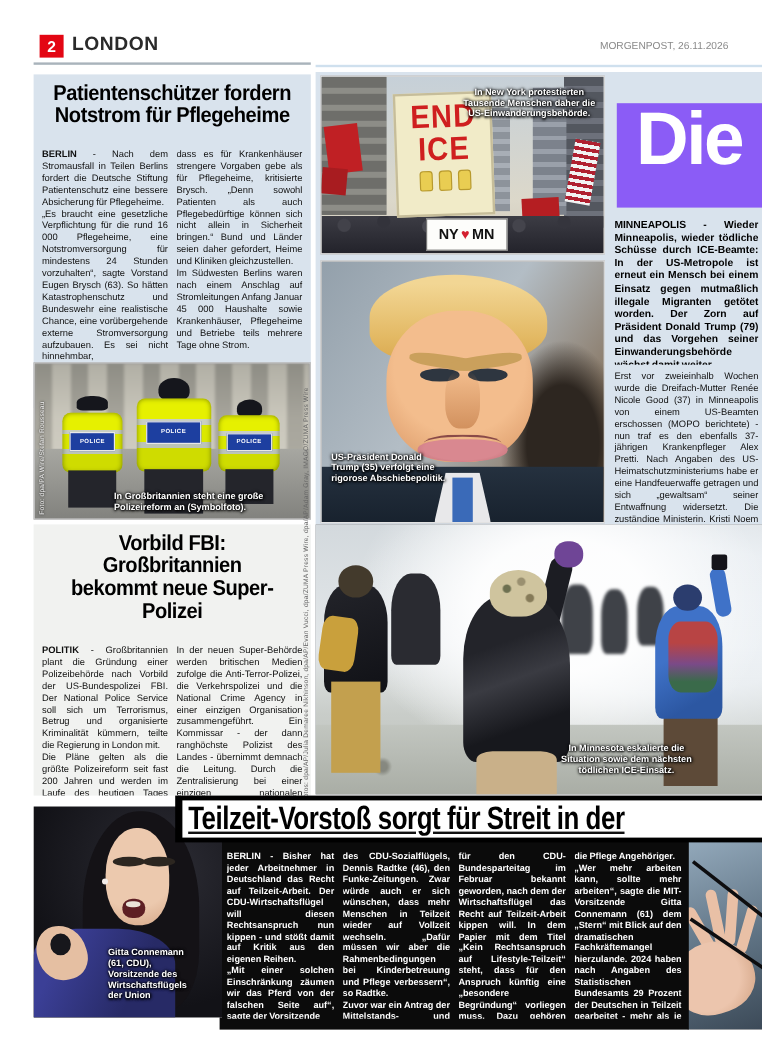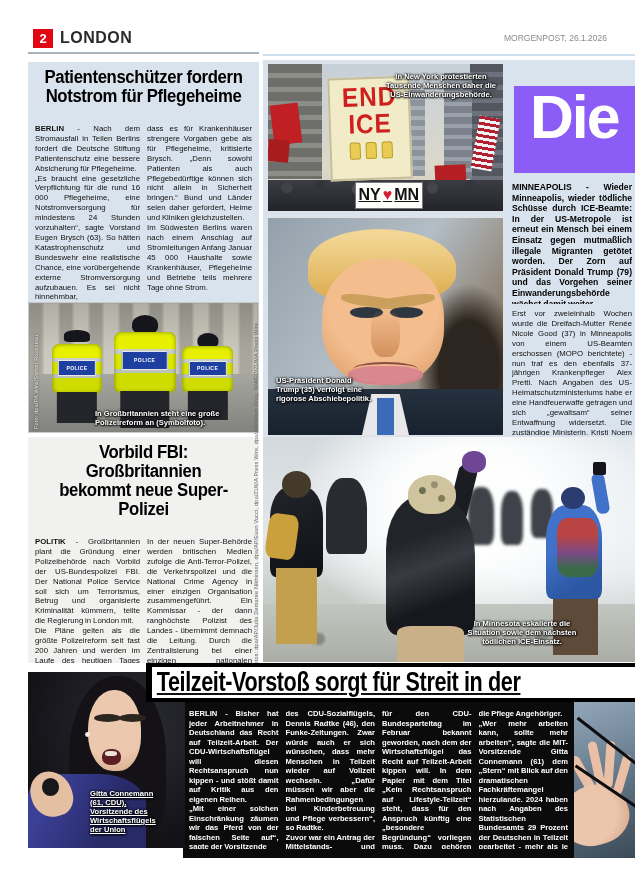--- a/index.html
+++ b/index.html
@@ -81,21 +81,21 @@
     letter-spacing:1px;transform:scaleX(.9);}
   .fists{display:flex;justify-content:center;gap:5px;margin-top:4px;}
   .fist{width:9px;height:15px;background:#e9cd52;border:1px solid #b89a2e;border-radius:3px 3px 2px 2px;}
   .pr-sign-red1{position:absolute;left:1.5%;top:27%;width:12%;height:27%;background:#c02024;transform:rotate(-7deg);}
   .pr-sign-red2{position:absolute;left:0;top:52%;width:9%;height:15%;background:#a81c20;transform:rotate(5deg);}
   .pr-sign-red3{position:absolute;right:16%;bottom:18%;width:13%;height:13%;background:#b51e22;transform:rotate(-3deg);}
   .pr-flag{position:absolute;right:3%;top:36%;width:9%;height:36%;transform:rotate(10deg);
     background:repeating-linear-gradient(180deg,#b02030 0 3px,#f2f2f2 3px 6px);}
   .pr-nymn{position:absolute;left:37%;bottom:1.5%;width:28%;height:17%;background:#fdfdfb;
     border:1px solid #777;display:flex;align-items:center;justify-content:center;gap:2px;
-    font-weight:bold;font-size:16px;color:#111;text-decoration:underline;}
+    font-weight:bold;font-size:12px;color:#111;}
   .pr-nymn .heart{color:#d42030;}
 
   
   .tr-bg{position:absolute;inset:0;background:linear-gradient(125deg,#93a0ab 0%,#b3bdc5 45%,#70502e 100%);}
   .tr-dark{position:absolute;right:-8%;top:30%;width:45%;height:80%;border-radius:50%;
     background:radial-gradient(ellipse,#2d2620 40%,transparent 70%);}
   .tr-hair{position:absolute;left:17%;top:5%;width:63%;height:34%;
     background:linear-gradient(180deg,#f2d694 10%,#e3b964 70%,#d8a84e 100%);
     border-radius:55% 60% 45% 40%;}
   .tr-face{position:absolute;left:23%;top:19%;width:52%;height:58%;
@@ -200,21 +200,21 @@
     background:radial-gradient(circle at 40% 45%,#ecc5ad 55%,#d0a182 95%);border-radius:50% 50% 45% 45%;
     transform:rotate(-18deg);}
   .hp-f{position:absolute;background:#e9c0a6;border-radius:5px;}
   .hp-line{position:absolute;background:#0d0d0f;}
 </style>
 </head>
 <body>
 
 <div class="abs pagenum" style="left:33px;top:29px;">2</div>
 <div class="abs section-title" style="left:60px;top:29px;">LONDON</div>
-<div class="abs paper-date" style="right:28px;top:33px;">MORGENPOST, 26.1.2026</div>
+<div class="abs paper-date" style="right:28px;top:33px;">MORGENPOST, 26.11.2026</div>
 <div class="abs rule-gray" style="left:28px;top:52px;width:231px;height:2px;"></div>
 <div class="abs rule-blue" style="left:263px;top:54px;width:372px;height:2px;"></div>
 
 <div class="abs" style="left:263px;top:60px;width:372px;height:602px;background:#d9e3ed;"></div>
 
 <div class="abs art-box" style="left:28px;top:62px;width:231px;height:278px;background:#d9e3ed;">
   <span class="art-headline">Patientenschützer fordern
 Notstrom für Pflegeheime</span>
   <div class="cols2">
     <div class="col bodytext"><span class="dateline">BERLIN</span><span> - Nach dem Stromausfall in Teilen Berlins fordert die Deutsche Stiftung Patientenschutz eine bessere Absicherung für Pflegeheime.
@@ -346,21 +346,21 @@
   <div class="cn-hair"></div>
   <div class="cn-face"></div>
   <div class="cn-eye" style="left:42%;top:24%;"></div>
   <div class="cn-eye" style="left:58%;top:24%;"></div>
   <div class="cn-mouth"></div>
   <div class="cn-teeth"></div>
   <div class="cn-ear"></div>
   <div class="cn-body"></div>
   <div class="cn-hand"></div>
   <div class="cn-ok"></div>
-  <div class="photo-caption" style="left:62px;bottom:14px;width:64px;text-align:left;text-decoration:underline;">Gitta Connemann (61, CDU), Vorsitzende des Wirtschaftsflügels der Union</div>
+  <div class="photo-caption" style="left:62px;bottom:14px;width:64px;text-align:left;">Gitta Connemann (61, CDU), Vorsitzende des Wirtschaftsflügels der Union</div>
 </div>
 
 <div class="abs black-box" style="left:183px;top:700px;width:391px;height:158px;">
   <div class="bb-col bb-text">BERLIN - Bisher hat jeder Arbeitnehmer in Deutschland das Recht auf Teilzeit-Arbeit. Der CDU-Wirtschaftsflügel will diesen Rechtsanspruch nun kippen - und stößt damit auf Kritik aus den eigenen Reihen.
 „Mit einer solchen Einschränkung zäumen wir das Pferd von der falschen Seite auf“, sagte der Vorsitzende</div>
   <div class="bb-col bb-text">des CDU-Sozialflügels, Dennis Radtke (46), den Funke-Zeitungen. Zwar würde auch er sich wünschen, dass mehr Menschen in Teilzeit wieder auf Vollzeit wechseln. „Dafür müssen wir aber die Rahmenbedingungen bei Kinderbetreuung und Pflege verbessern“, so Radtke.
 Zuvor war ein Antrag der Mittelstands- und Wirtschaftsunion (MIT)</div>
   <div class="bb-col bb-text">für den CDU-Bundesparteitag im Februar bekannt geworden, nach dem der Wirtschaftsflügel das Recht auf Teilzeit-Arbeit kippen will. In dem Papier mit dem Titel „Kein Rechtsanspruch auf Lifestyle-Teilzeit“ steht, dass für den Anspruch künftig eine „besondere Begründung“ vorliegen muss. Dazu gehören etwa die Erziehung von Kindern oder</div>
   <div class="bb-col bb-text">die Pflege Angehöriger.
 „Wer mehr arbeiten kann, sollte mehr arbeiten“, sagte die MIT-Vorsitzende Gitta Connemann (61) dem „Stern“ mit Blick auf den dramatischen Fachkräftemangel hierzulande. 2024 haben nach Angaben des Statistischen Bundesamts 29 Prozent der Deutschen in Teilzeit gearbeitet - mehr als je zuvor.</div>

